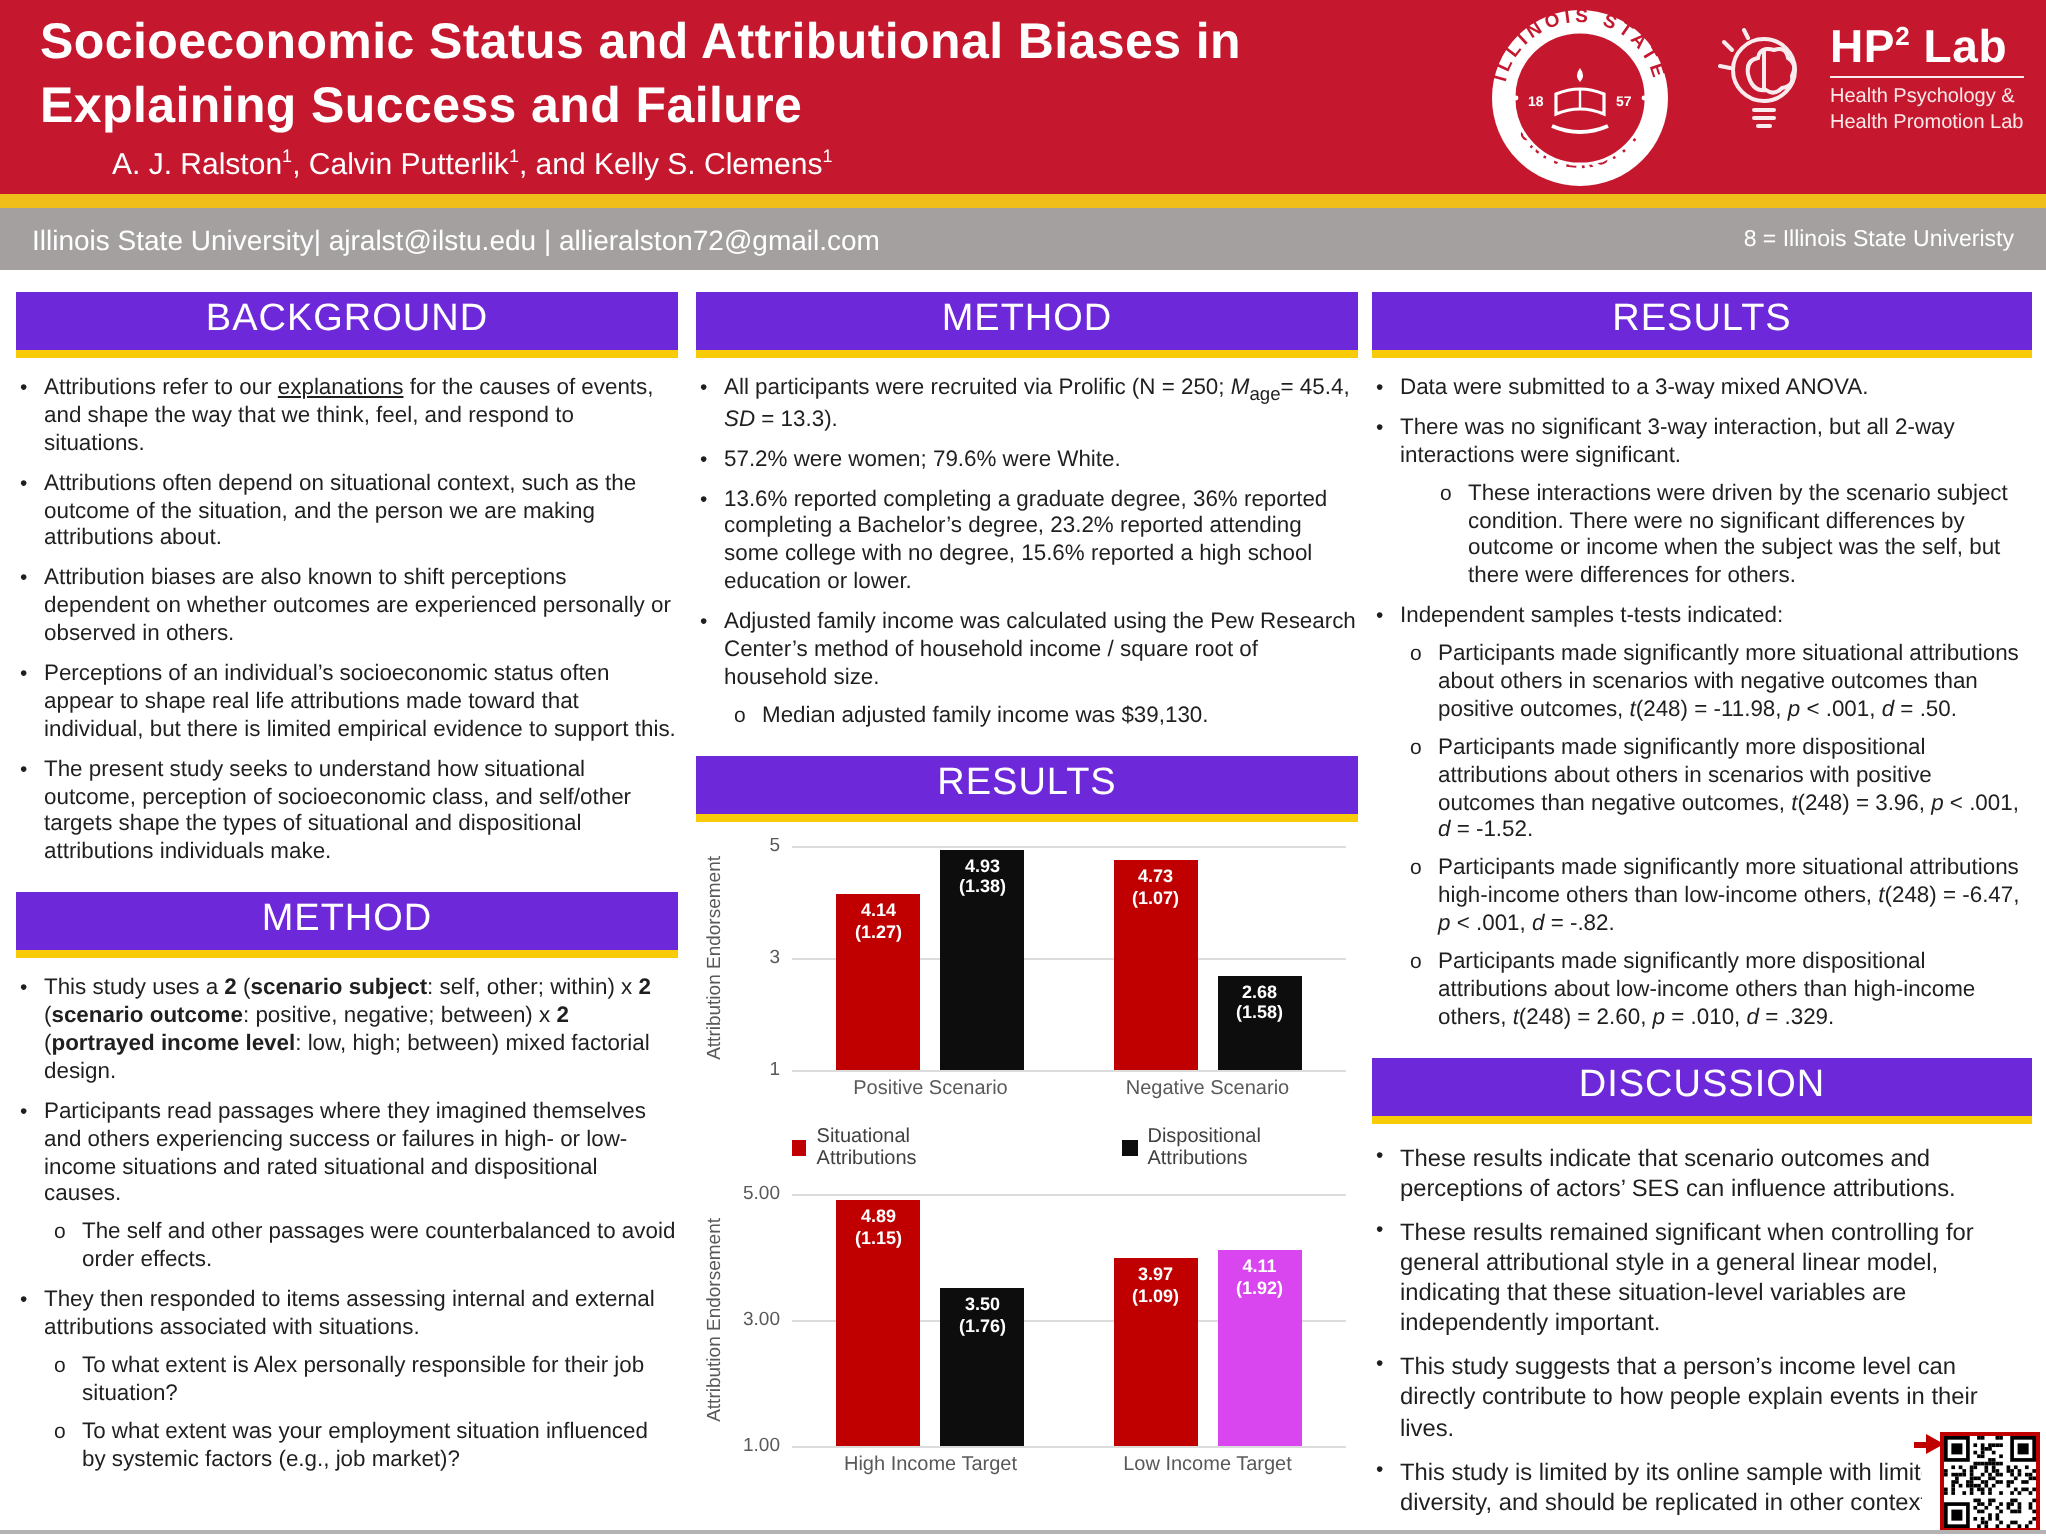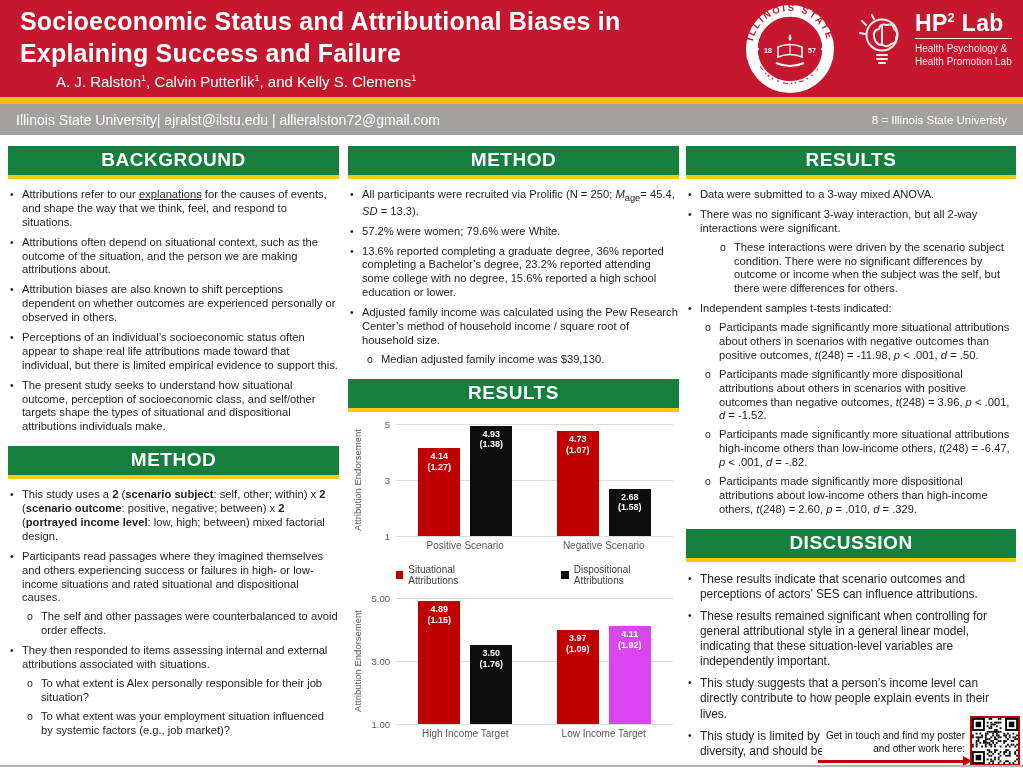--- a/index.html
+++ b/index.html
@@ -26,22 +26,22 @@
                  display:flex; align-items:center; justify-content:space-between; padding:0 16px; }
   .contact-left { font-size:14px; }
   .contact-right { font-size:11.5px; }
 
   
   .col { position:absolute; top:140px; }
   .col1 { left:8px;  width:331px; }
   .col2 { left:348px; width:331px; }
   .col3 { left:686px; width:330px; }
 
-  .sec-h { margin-top:6px; background:#15803d; border-bottom:4px solid #f7cb07; color:#fff;
-           font-weight:bold; font-size:19px; text-align:center; padding:3px 0 4px; letter-spacing:.5px; }
+  .sec-h { margin-top:6px; background:#6d28d9; border-bottom:4px solid #f7cb07; color:#fff;
+           font-weight:normal; font-size:19px; text-align:center; padding:3px 0 4px; letter-spacing:.5px; }
   .mt { margin-top:12px; }
 
   
   .bullets { padding:3px 1px 0 1px; }
   .bul { display:flex; margin-top:6px; font-size:11.2px; line-height:1.24; color:#1f1f1f; }
   .bul .mk { flex:none; width:13px; padding-left:1px; font-size:10.5px; }
   .bul .tx { flex:1; }
   .lv2 { margin-left:17px; margin-top:5px; }
   .lv2 .mk { width:15px; }
   .lv3 { margin-left:32px; margin-top:5px; }
@@ -358,24 +358,20 @@
         </div>
         <div class="bul">
           <span class="mk">•</span>
           <div class="tx">This study is limited by its online sample with limited diversity, and should be replicated in other contexts.</div>
         </div>
       </div>
   </div>
 
   <div class="qr-note">
     <div>
-      <div class="qr-text">
-        <div>Get in touch and find my poster</div>
-        <div>and other work here:</div>
-      </div>
       <div class="arrow"></div>
     </div>
     <svg class="qr" id="qr-svg" viewBox="0 0 25 25">
         <rect width="25" height="25" fill="#fff"></rect>
         <rect x="0" y="9" width="1" height="1" fill="#000"></rect>
         <rect x="0" y="10" width="1" height="1" fill="#000"></rect>
         <rect x="0" y="14" width="1" height="1" fill="#000"></rect>
         <rect x="0" y="15" width="1" height="1" fill="#000"></rect>
         <rect x="2" y="8" width="1" height="1" fill="#000"></rect>
         <rect x="2" y="10" width="1" height="1" fill="#000"></rect>

